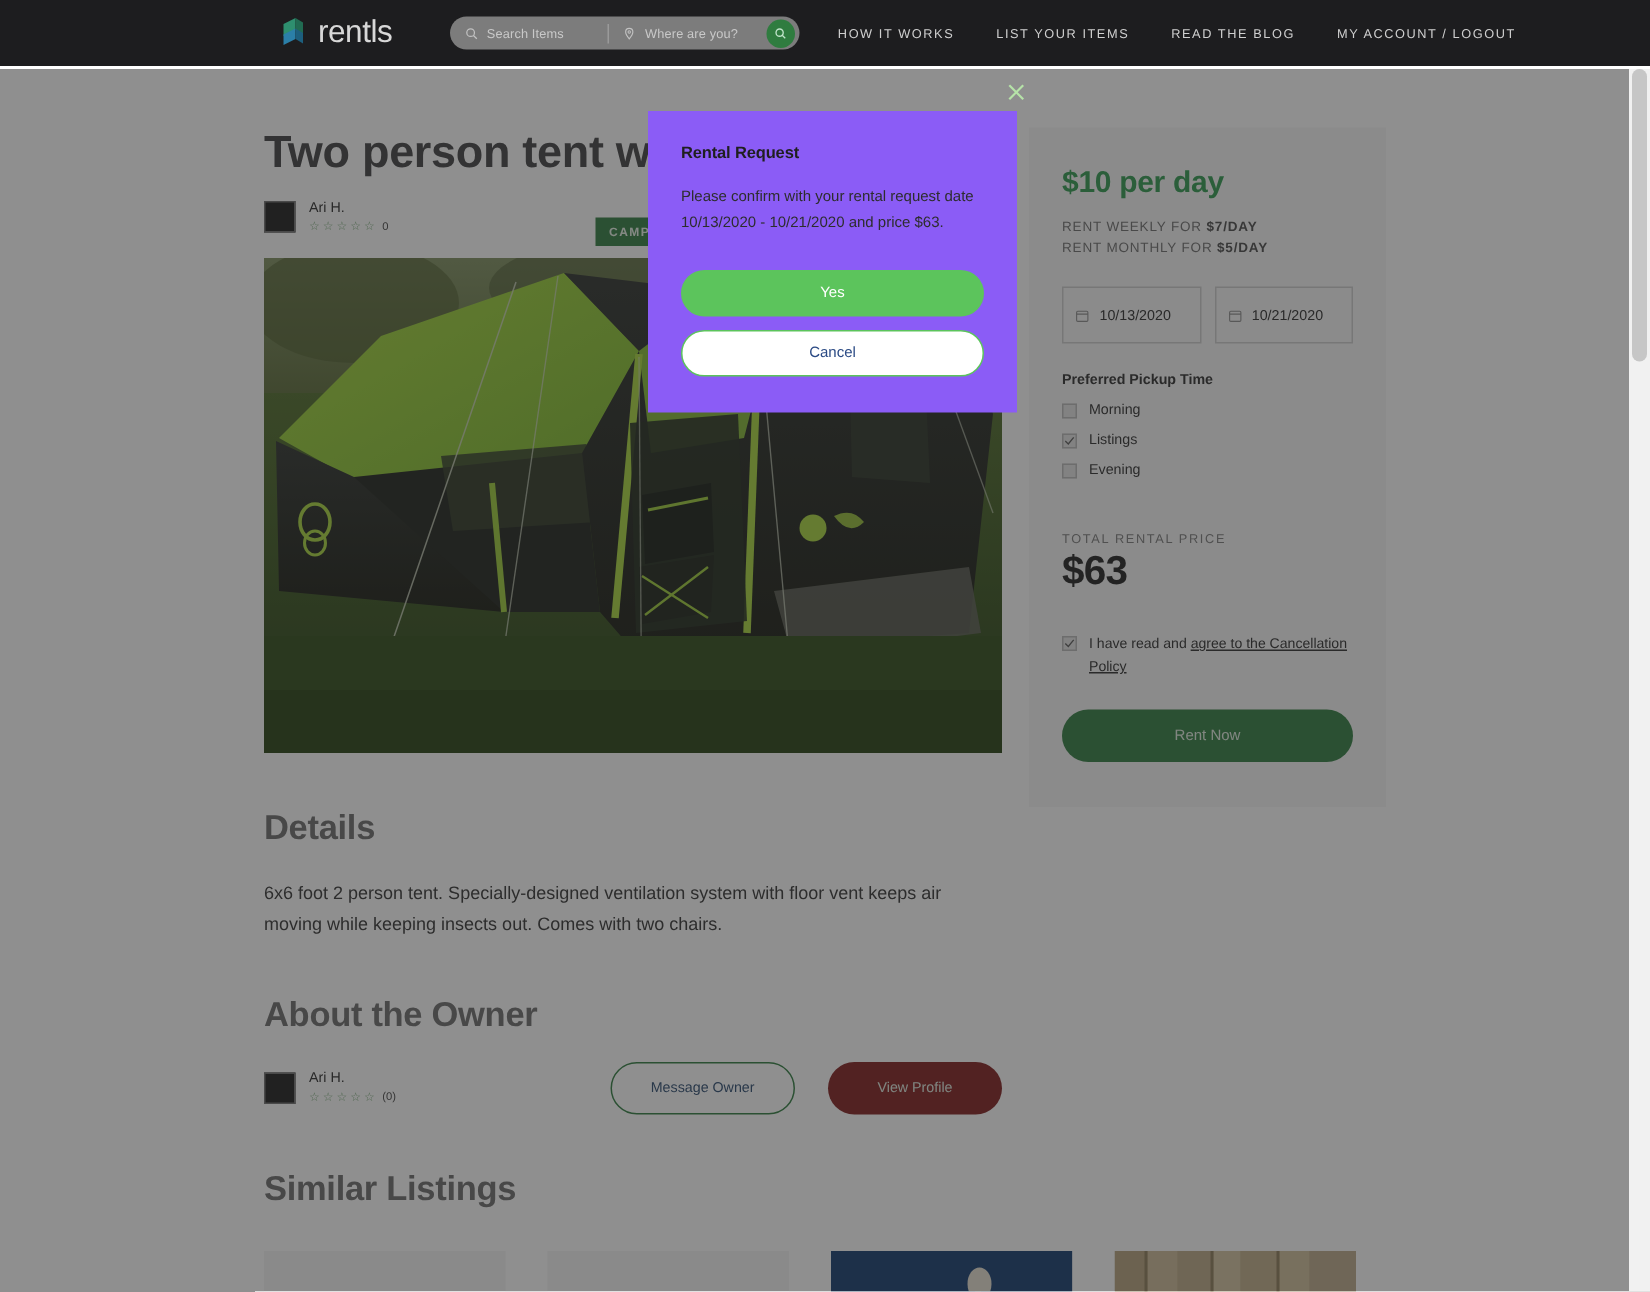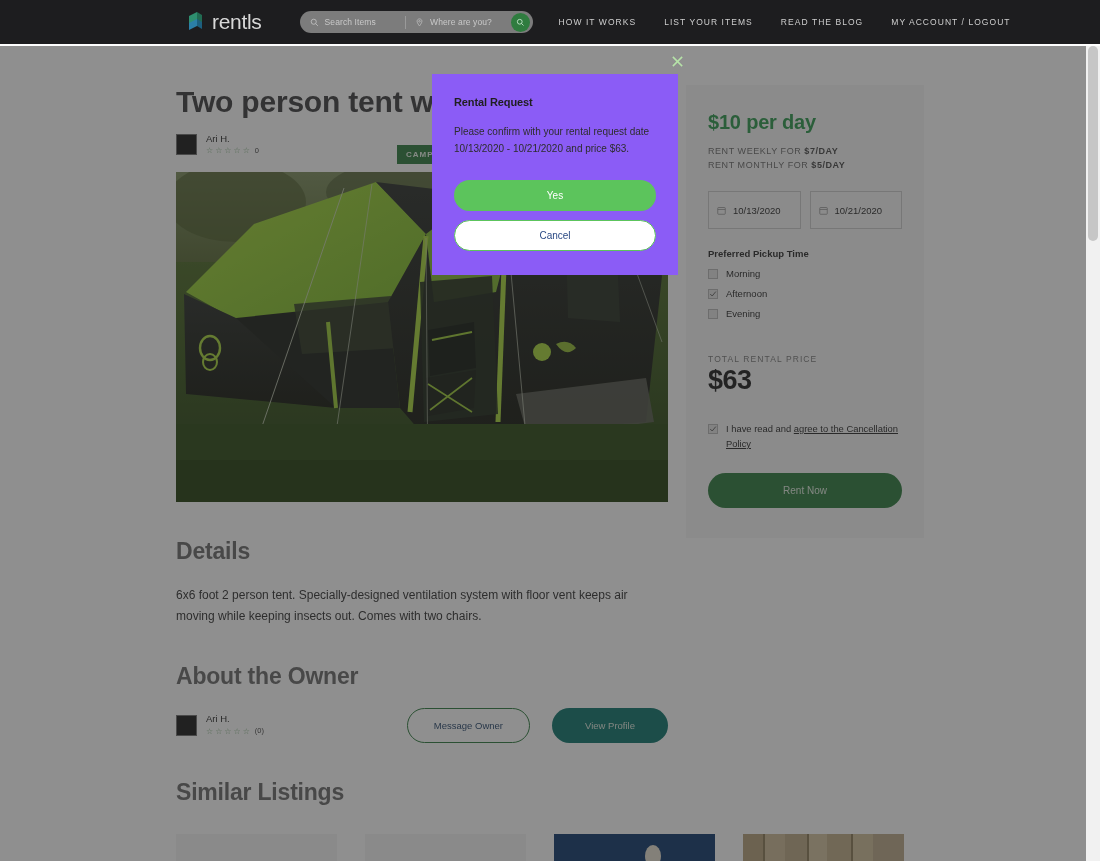--- a/index.html
+++ b/index.html
@@ -196,21 +196,21 @@
     background: transparent;
     border-radius: 22px;
     font-size: 9.5px;
     padding: 11px 26px;
     cursor: pointer;
     font-family: inherit;
     white-space: nowrap;
   }
   .btn-solid {
     border: none;
-    background: #0f766e;
+    background: #7f1d1d;
     color: #dfe9df;
     border-radius: 22px;
     font-size: 9.5px;
     padding: 12px 33px;
     cursor: pointer;
     font-family: inherit;
     white-space: nowrap;
   }
 
   .similar-grid {
@@ -670,21 +670,21 @@
       <div class="check-row">
         <span class="cbox"></span>
         <span class="check-label">Morning</span>
       </div>
       <div class="check-row">
         <span class="cbox">
           <svg viewBox="0 0 10 10">
               <path d="M1.5 5 L4 7.5 L8.5 2" fill="none" stroke="#5a5a5a" stroke-width="1.1"></path>
             </svg>
         </span>
-        <span class="check-label">Afternoon</span>
+        <span class="check-label">Listings</span>
       </div>
       <div class="check-row">
         <span class="cbox"></span>
         <span class="check-label">Evening</span>
       </div>
 
       <div class="total-label">TOTAL RENTAL PRICE</div>
       <div class="total-amount">$63</div>
 
       <div class="agree-row">

